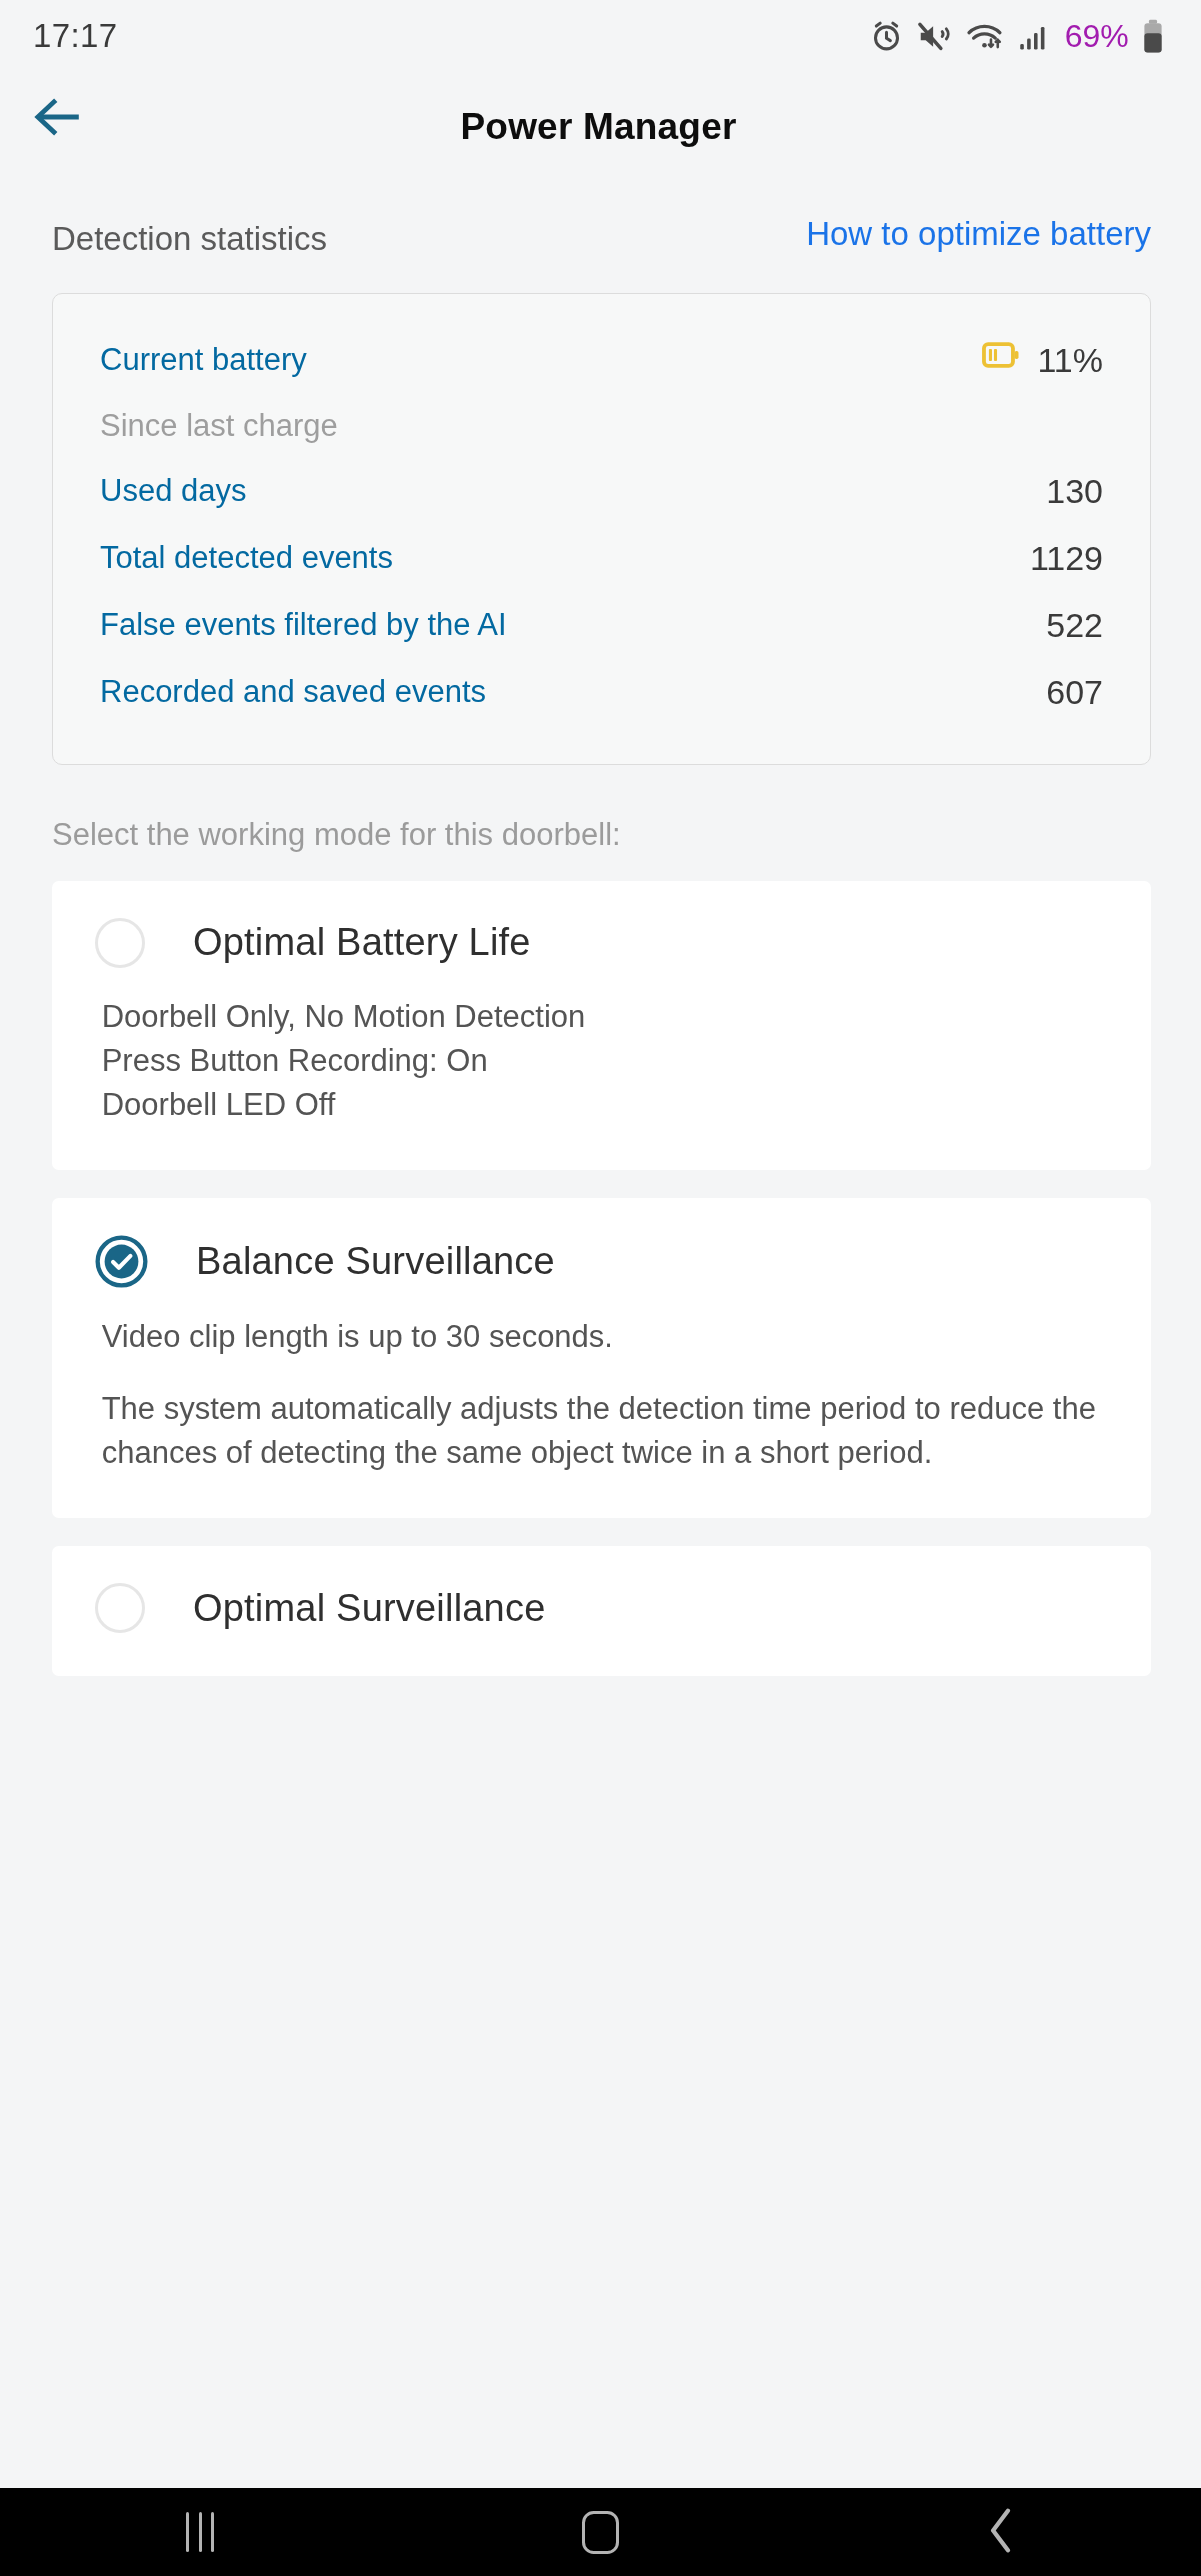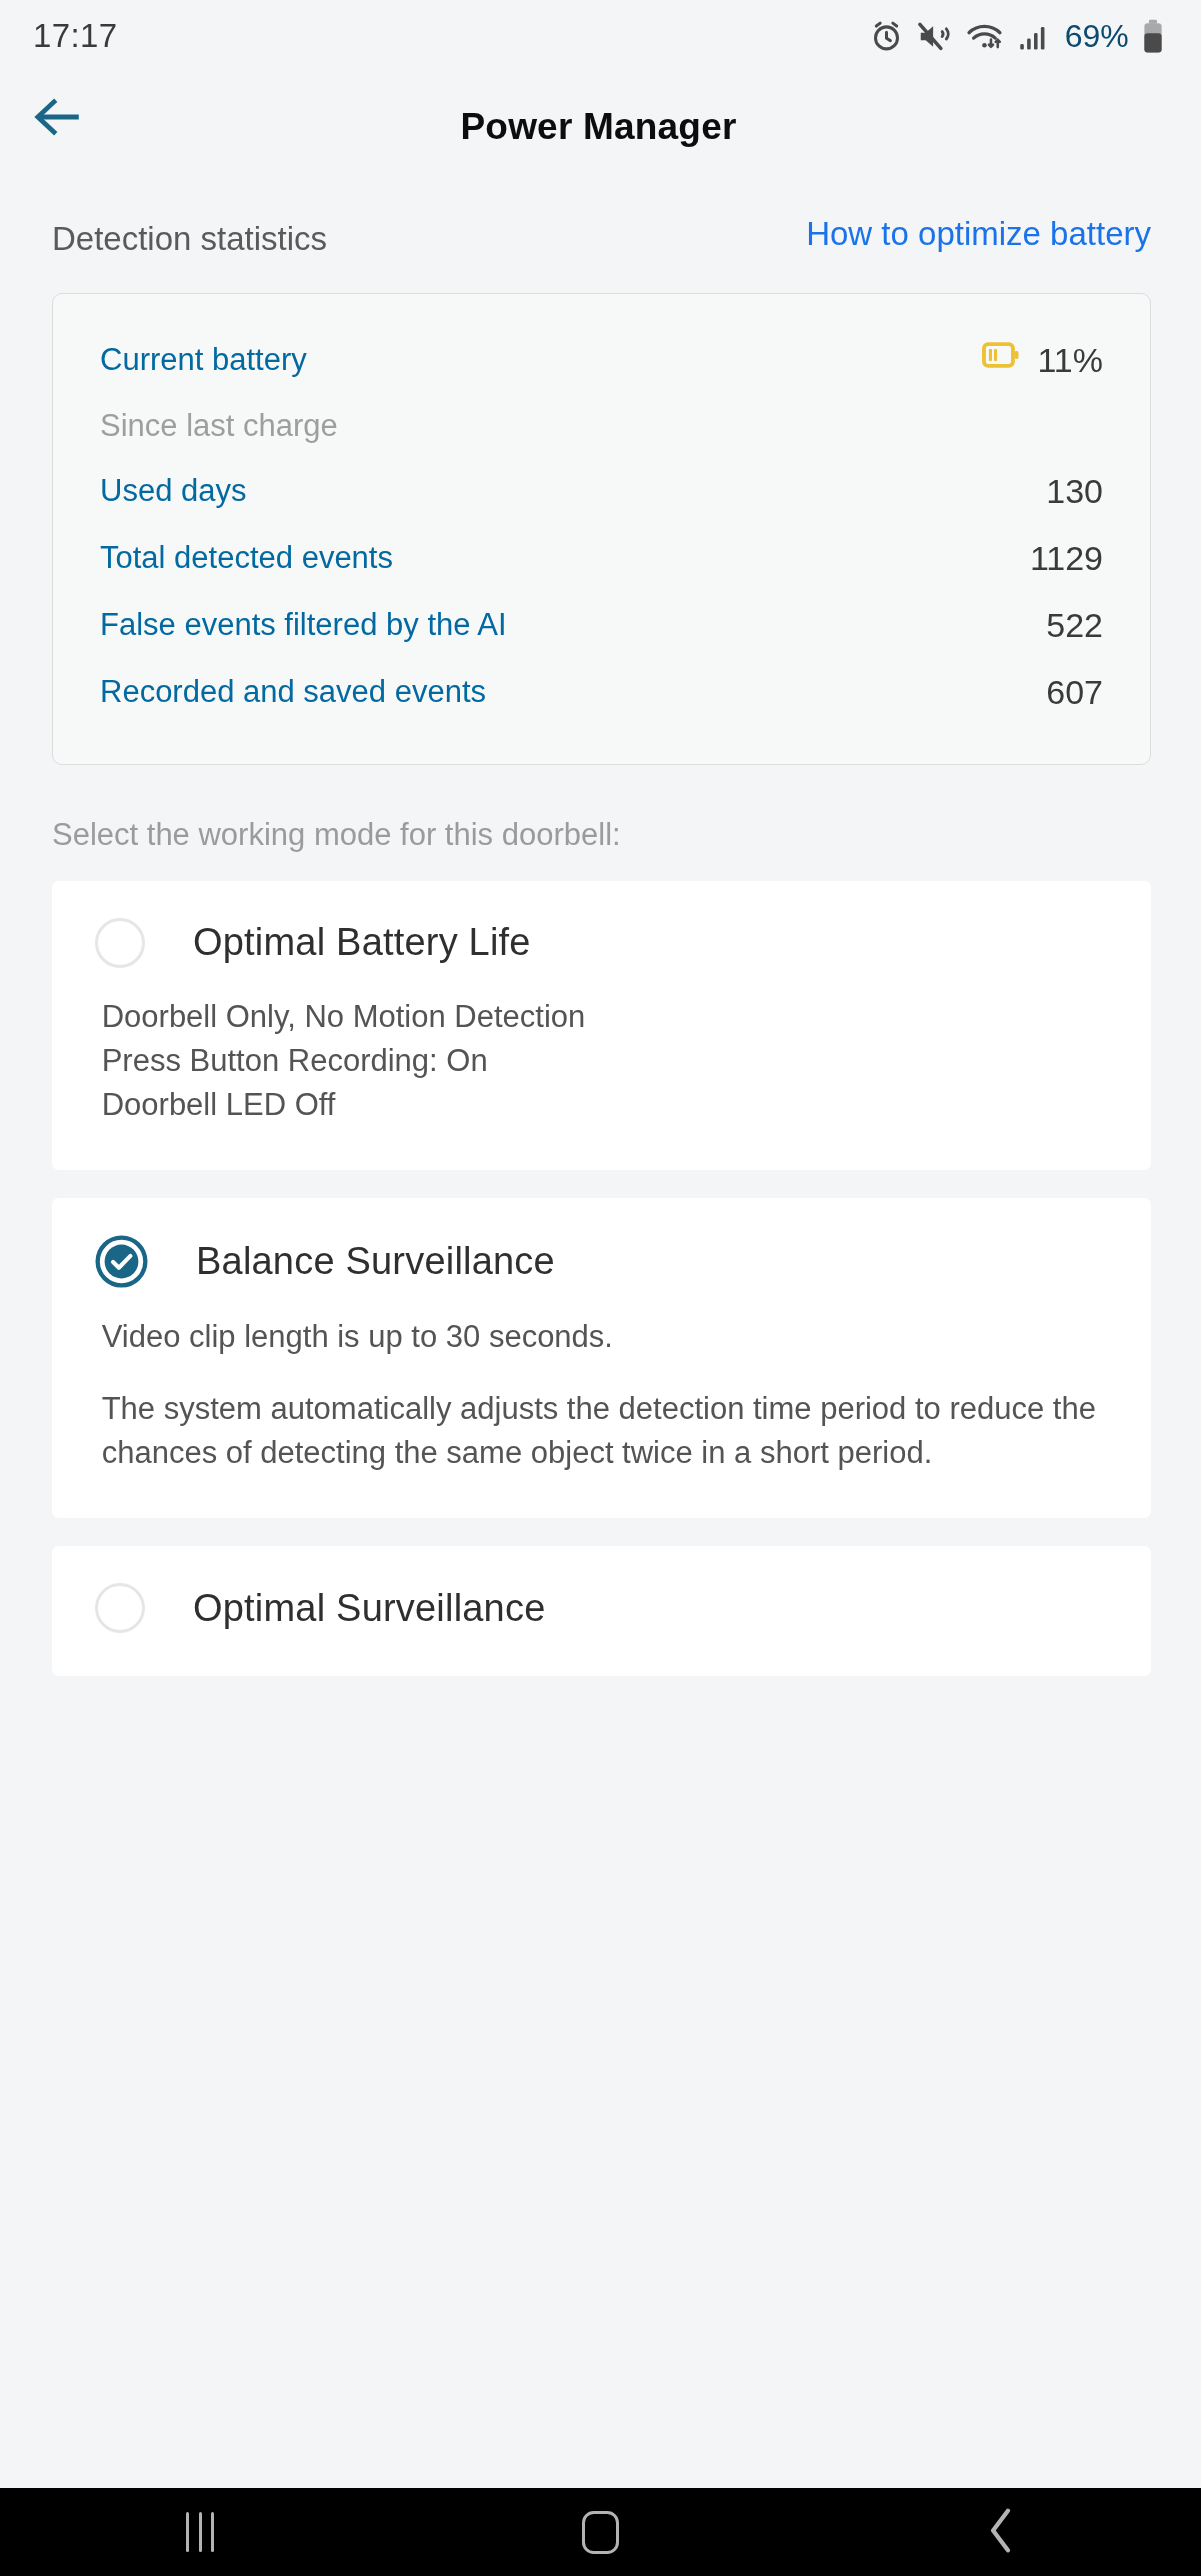--- a/index.html
+++ b/index.html
@@ -19,21 +19,21 @@
     display:flex; align-items:center; justify-content:space-between;
     padding:0 37px 0 33px;
     background:#f4f5f6;
   }
   .status-time{
     font-size:33px; color:#3a3a3a; letter-spacing:0.4px;
     font-family:"Liberation Sans", sans-serif;
   }
   .status-right{ display:flex; align-items:center; gap:13.3px; }
   .status-right svg{ display:block; }
-  .status-batt-pct{ font-size:32px; color:#0c4a6e; margin-left:1.7px; }
+  .status-batt-pct{ font-size:32px; color:#a21caf; margin-left:1.7px; }
 
   
   .appbar{
     height:93px; width:100%;
     display:flex; align-items:center;
     position:relative;
     background:#f4f5f6;
   }
   .back-btn{
     width:92px; height:92px;

